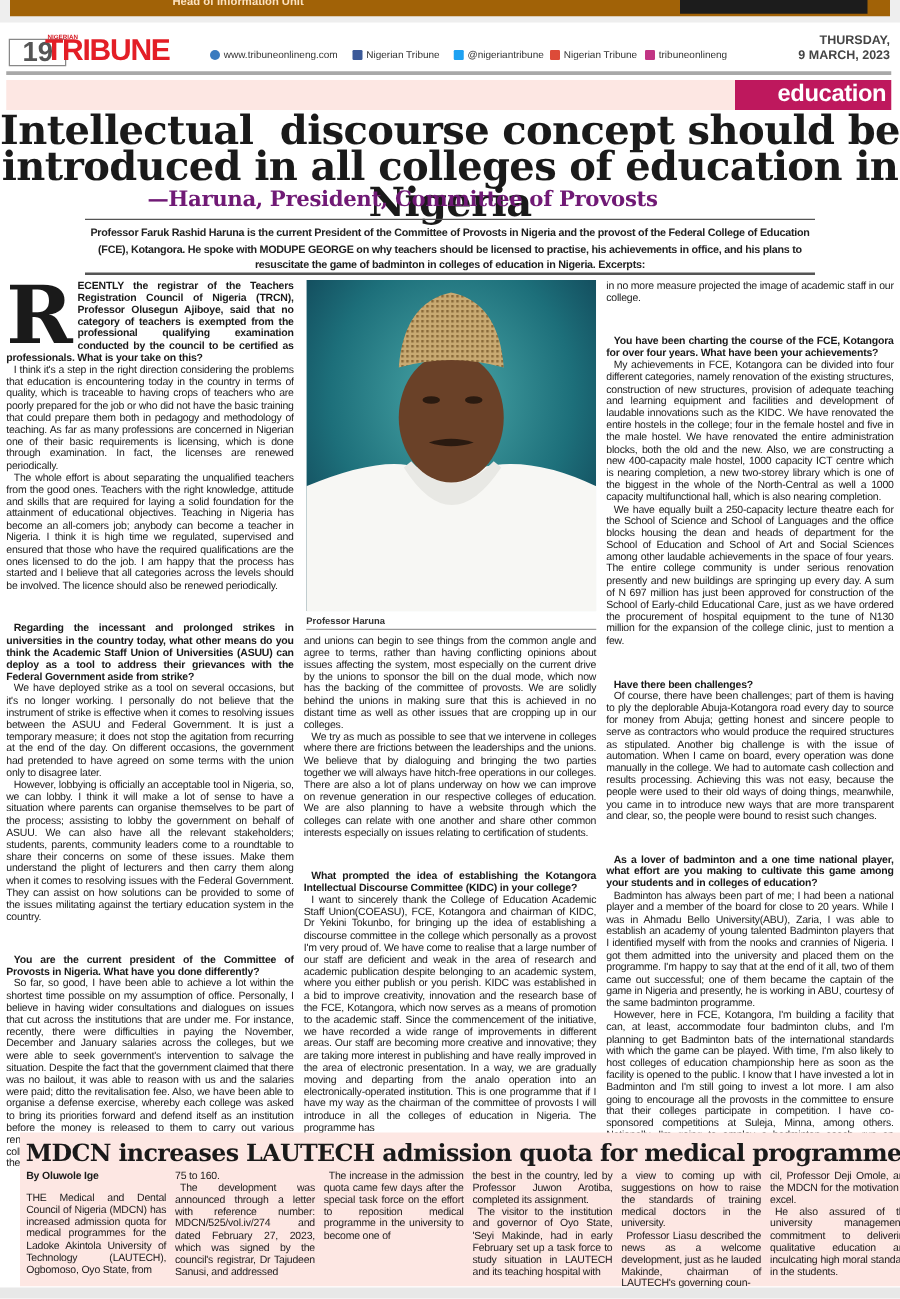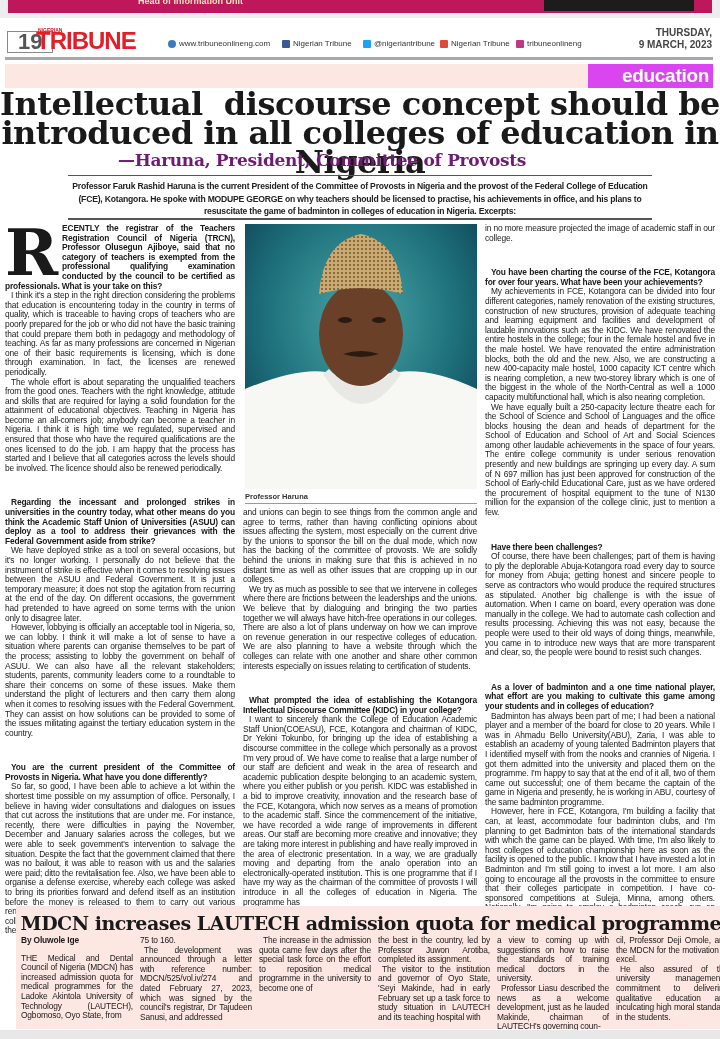--- a/index.html
+++ b/index.html
@@ -1,34 +1,34 @@
 <!DOCTYPE html>
 <html><head>
 <meta charset="utf-8">
 <style>
   * { box-sizing: border-box; margin: 0; padding: 0; }
   html, body { width: 720px; height: 1039px; overflow: hidden; background: #fff; }
   body { font-family: "Liberation Sans", sans-serif; color: #1a1a1a; position: relative; }
 
   .top-banner { position: absolute; left: 0; top: 0; width: 720px; height: 18px; background: #eeeeee; }
-  .top-banner .orange { position: absolute; left: 8px; top: 0; width: 704px; height: 13px; background: #be185d; }
+  .top-banner .orange { position: absolute; left: 8px; top: 0; width: 704px; height: 13px; background: #a16207; }
   .top-banner .orange .txt { position: absolute; left: 130px; top: -4px; font-size: 9px; color: #fde2c0; font-weight: bold; }
   .top-banner .orange .dark { position: absolute; left: 536px; top: 0; width: 150px; height: 11px; background: #1c1c1c; }
 
   .masthead { position: absolute; left: 0; top: 24px; width: 720px; height: 30px; }
   .pagenum { position: absolute; left: 7px; top: 7px; font-size: 22px; font-weight: bold; color: #555; font-family: "Liberation Sans", sans-serif; border: 1px solid #888; padding: 0 10px; line-height: 20px; }
   .nigerian { position: absolute; left: 38px; top: 3px; font-size: 5px; font-weight: bold; color: #d6202a; letter-spacing: 0; }
   .tribune-logo { position: absolute; left: 36px; top: 5px; font-size: 24px; font-weight: 900; color: #e31e26; letter-spacing: -1px; font-family: "Liberation Sans", sans-serif; line-height: 24px; }
   .social { position: absolute; top: 15px; font-size: 8px; color: #333; display: flex; align-items: center; gap: 3px; }
   .social .ic { display: inline-block; width: 8px; height: 8px; border-radius: 1px; }
   .date-block { position: absolute; right: 8px; top: 3px; text-align: right; font-size: 10px; color: #444; line-height: 12px; font-weight: bold; }
   .mast-rule { position: absolute; left: 5px; top: 57px; width: 708px; height: 3px; background: #a8a8a8; }
 
   .section-bar { position: absolute; left: 5px; top: 64px; width: 708px; height: 24px; background: #fde7e3; }
-  .section-tag { position: absolute; right: 0; top: 0; height: 24px; width: 125px; background: #d946ef; color: #fff; font-size: 19px; font-weight: bold; text-align: right; padding-right: 4px; line-height: 24px; letter-spacing: -0.3px; }
+  .section-tag { position: absolute; right: 0; top: 0; height: 24px; width: 125px; background: #be185d; color: #fff; font-size: 19px; font-weight: bold; text-align: right; padding-right: 4px; line-height: 24px; letter-spacing: -0.3px; }
 
   .headline { position: absolute; left: 0; top: 90px; width: 720px; text-align: center; font-family: "DejaVu Serif", serif; font-weight: bold; font-size: 32px; line-height: 29px; color: #1a1a1a; letter-spacing: -0.5px; }
   .subhead { position: absolute; left: 0; top: 150px; width: 644px; text-align: center; font-family: "DejaVu Serif", serif; font-weight: bold; font-size: 17px; color: #701a75; letter-spacing: -0.3px; }
   .intro-rule-top { position: absolute; left: 68px; top: 175px; width: 584px; height: 1px; background: #555; }
   .intro { position: absolute; left: 68px; top: 180px; width: 584px; text-align: center; font-size: 8.6px; line-height: 12.5px; color: #222; font-weight: bold; font-family: "Liberation Sans", sans-serif; letter-spacing: -0.2px; }
   .intro-rule-bot { position: absolute; left: 68px; top: 218px; width: 584px; height: 2px; background: #555; }
 
   .col { position: absolute; font-size: 8.4px; line-height: 9.6px; text-align: justify; color: #1a1a1a; letter-spacing: -0.15px; }
   .col p { text-indent: 6px; }
   .col p.q { font-weight: bold; text-indent: 6px; margin-top: 25px; }

